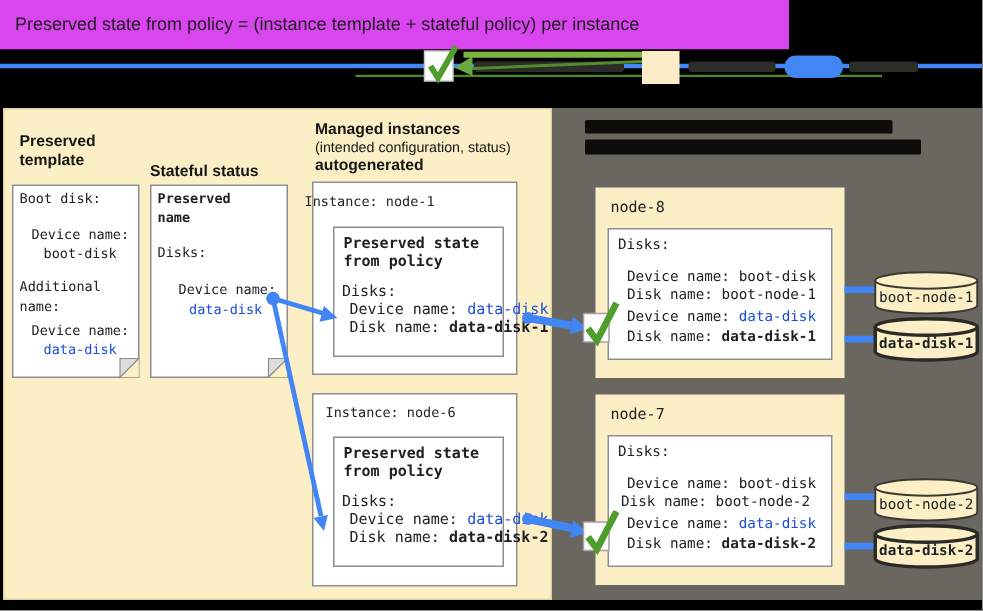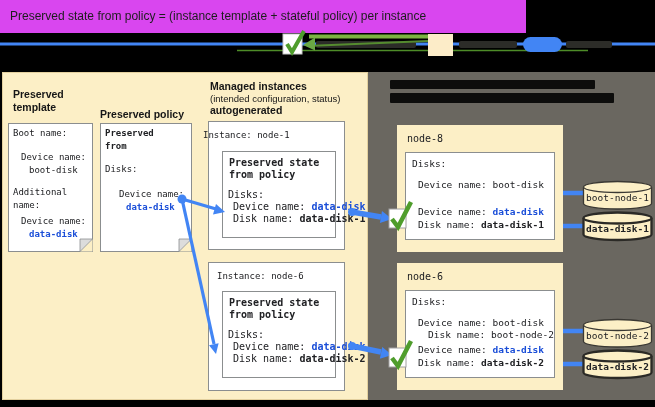--- a/index.html
+++ b/index.html
@@ -16,21 +16,21 @@
   .note{position:absolute;background:#fff;border:1.5px solid #8b8e8f;box-sizing:border-box}
   .wbox{position:absolute;background:#fff;border:1.5px solid #8b8e8f;box-sizing:border-box}
   .ibox{position:absolute;background:#fff;border:1px solid #8b8e8f;box-sizing:border-box}
   .node-box{position:absolute;background:#fcefc6}
   .mono{font-family:"DejaVu Sans Mono",monospace;color:#202124;line-height:1;white-space:nowrap;position:absolute}
   .n-line{font-size:9px}
   .mi-title{font-size:9px}
   .mi-line{font-size:10px}
   .node-name{font-size:10px}
   .nd-line{font-size:9.5px}
-  .blue{color:#1a4ed8;font-weight:bold}
+  .blue{color:#1a4ed8;font-weight:normal}
   .bold{font-weight:bold}
   .val{margin-left:0.62em}
   .overlay{position:absolute;left:0;top:0;pointer-events:none}
   .cyl-label{font-family:"DejaVu Sans Mono",monospace;font-size:9.5px;fill:#202124}
   .cyl-label-bold{font-family:"DejaVu Sans Mono",monospace;font-size:9.5px;fill:#202124;font-weight:bold}
 </style>
 </head>
 <body>
 
 <div class="stage">
@@ -38,37 +38,37 @@
   <div class="title-strip">
     <div class="title">Preserved state from policy = (instance template + stateful policy) per instance</div>
   </div>
 
   <div class="bar"></div>
   <div class="left-panel"></div>
   <div class="right-panel"></div>
 
   <div class="colhead" style="left:13px;top:88px">Preserved</div>
   <div class="colhead" style="left:13px;top:101px">template</div>
-  <div class="colhead" style="left:100px;top:108px">Preserved policy</div>
+  <div class="colhead" style="left:100px;top:108px">Stateful status</div>
   <div class="colhead" style="left:210px;top:80px">Managed instances</div>
   <div class="colhead colhead-sub" style="left:210px;top:92px">(intended configuration, status)</div>
   <div class="colhead" style="left:210px;top:104px">autogenerated</div>
 
   <div class="note" style="left:8px;top:123px;width:85px;height:129px"></div>
-  <div class="mono n-line" style="left:13px;top:129px">Boot name:</div>
+  <div class="mono n-line" style="left:13px;top:129px">Boot disk:</div>
   <div class="mono n-line" style="left:21px;top:153px">Device name:</div>
   <div class="mono n-line" style="left:29px;top:166px">boot-disk</div>
   <div class="mono n-line" style="left:13px;top:188px">Additional</div>
   <div class="mono n-line" style="left:13px;top:201px">name:</div>
   <div class="mono n-line" style="left:21px;top:217px">Device name:</div>
   <div class="mono n-line blue" style="left:29px;top:230px">data-disk</div>
 
   <div class="note" style="left:100px;top:123px;width:92px;height:129px"></div>
   <div class="mono n-line bold" style="left:105px;top:129px">Preserved</div>
-  <div class="mono n-line bold" style="left:105px;top:142px">from</div>
+  <div class="mono n-line bold" style="left:105px;top:142px">name</div>
   <div class="mono n-line" style="left:105px;top:165px">Disks:</div>
   <div class="mono n-line" style="left:119px;top:190px">Device name:</div>
   <div class="mono n-line blue" style="left:126px;top:203px">data-disk</div>
 
   <div class="wbox" style="left:208px;top:121px;width:137px;height:129px"></div>
   <div class="mono mi-title" style="left:203px;top:131px">Instance: node-1</div>
   <div class="ibox" style="left:222px;top:151px;width:114px;height:87px"></div>
   <div class="mono mi-line bold" style="left:229px;top:158px">Preserved state</div>
   <div class="mono mi-line bold" style="left:229px;top:170px">from policy</div>
   <div class="mono mi-line" style="left:228px;top:190px">Disks:</div>
@@ -82,29 +82,30 @@
   <div class="mono mi-line bold" style="left:229px;top:310px">from policy</div>
   <div class="mono mi-line" style="left:228px;top:330px">Disks:</div>
   <div class="mono mi-line" style="left:233px;top:342px"><span>Device name:</span><span class="val blue">data-disk</span></div>
   <div class="mono mi-line" style="left:233px;top:354px"><span>Disk name:</span><span class="val bold">data-disk-2</span></div>
 
   <div class="node-box" style="left:397px;top:125px;width:166px;height:127px"></div>
   <div class="mono node-name" style="left:407px;top:134px">node-8</div>
   <div class="wbox" style="left:405px;top:152px;width:150px;height:88px"></div>
   <div class="mono nd-line" style="left:412px;top:159px">Disks:</div>
   <div class="mono nd-line" style="left:418px;top:180px"><span>Device name:</span><span class="val">boot-disk</span></div>
+  <div class="mono nd-line" style="left:418px;top:192px"><span>Disk name:</span><span class="val">boot-node-1</span></div>
   <div class="mono nd-line" style="left:418px;top:207px"><span>Device name:</span><span class="val blue">data-disk</span></div>
   <div class="mono nd-line" style="left:418px;top:220px"><span>Disk name:</span><span class="val bold">data-disk-1</span></div>
 
   <div class="node-box" style="left:397px;top:263px;width:166px;height:127px"></div>
-  <div class="mono node-name" style="left:407px;top:272px">node-6</div>
+  <div class="mono node-name" style="left:407px;top:272px">node-7</div>
   <div class="wbox" style="left:405px;top:290px;width:150px;height:88px"></div>
   <div class="mono nd-line" style="left:412px;top:297px">Disks:</div>
   <div class="mono nd-line" style="left:418px;top:318px"><span>Device name:</span><span class="val">boot-disk</span></div>
-  <div class="mono nd-line" style="left:428px;top:330px"><span>Disk name:</span><span class="val">boot-node-2</span></div>
+  <div class="mono nd-line" style="left:414px;top:330px"><span>Disk name:</span><span class="val">boot-node-2</span></div>
   <div class="mono nd-line" style="left:418px;top:345px"><span>Device name:</span><span class="val blue">data-disk</span></div>
   <div class="mono nd-line" style="left:418px;top:358px"><span>Disk name:</span><span class="val bold">data-disk-2</span></div>
 
   <svg class="overlay" width="655" height="407" viewBox="0 0 655 407">
 
     <line x1="0" y1="44" x2="655" y2="44" stroke="#4285f4" stroke-width="3"></line>
     <rect x="316" y="41" width="100" height="7" rx="2" fill="#2c2c28"></rect>
     <rect x="459" y="41" width="58" height="7" rx="2" fill="#2c2c28"></rect>
     <rect x="566" y="41" width="46" height="7" rx="2" fill="#2c2c28"></rect>
     <line x1="237" y1="50.5" x2="588" y2="50.5" stroke="#4e8c28" stroke-width="1.5"></line>

